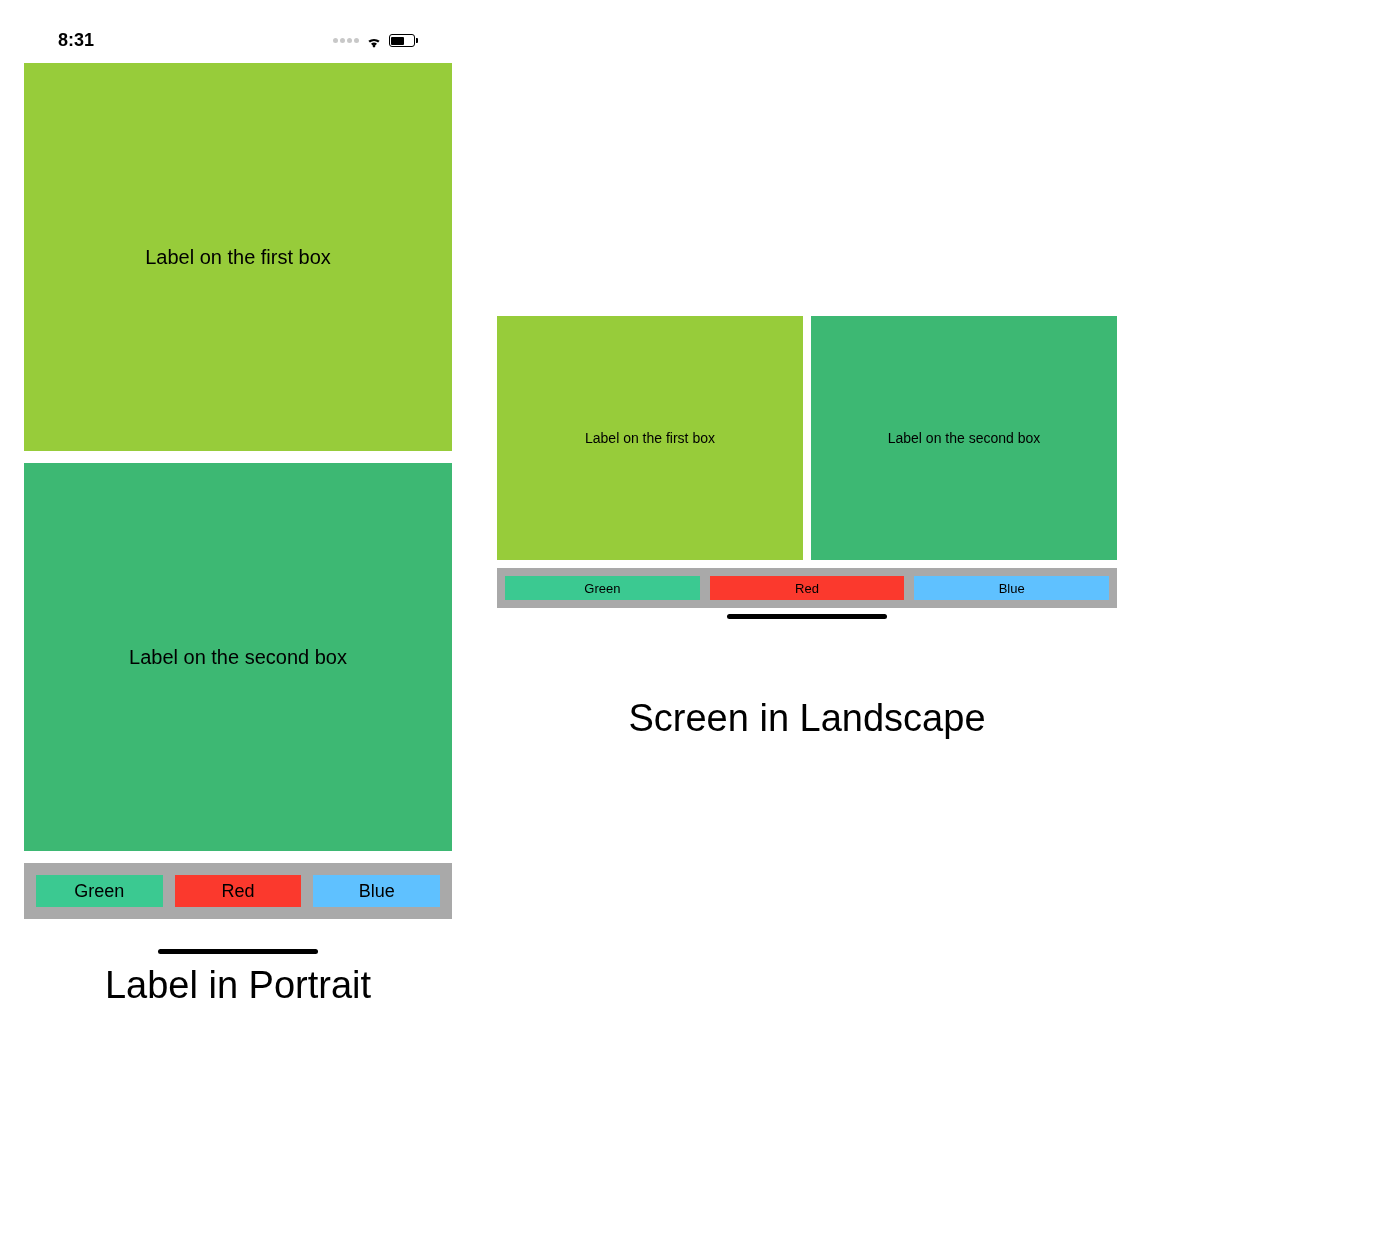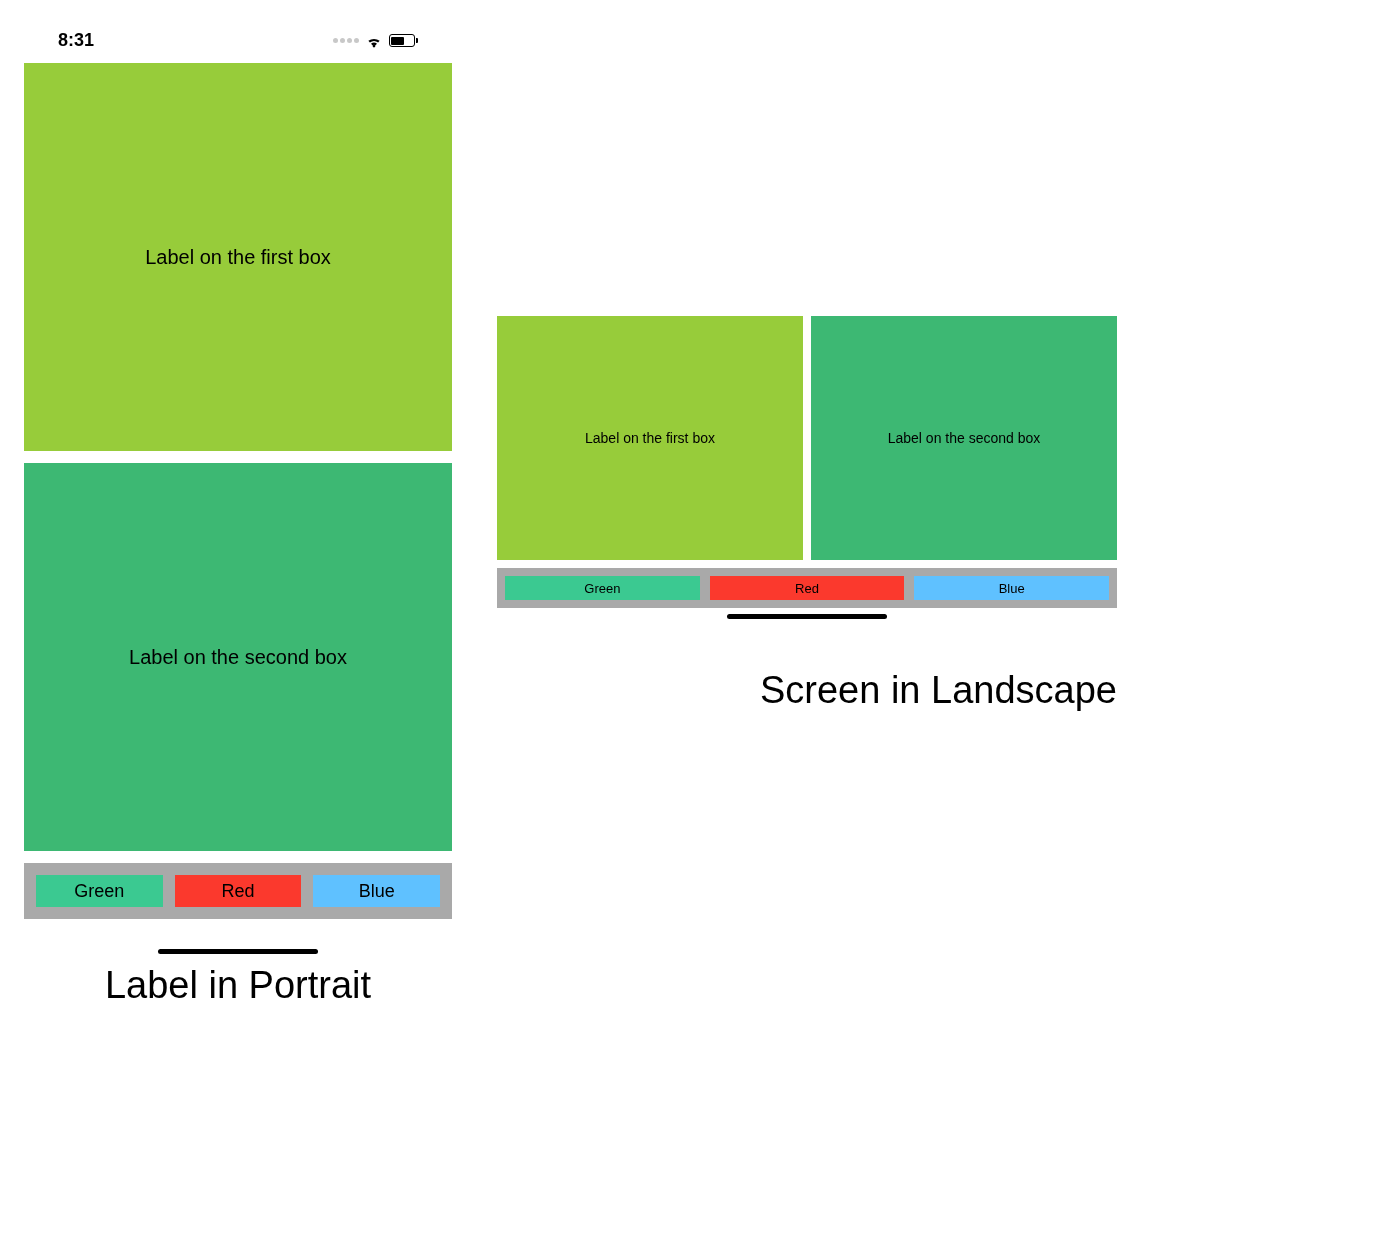--- a/index.html
+++ b/index.html
@@ -22,21 +22,21 @@
     .box { display:flex; align-items:center; justify-content:center; font-size:20px; }
     .box1-p { height:388px; }
     .box2-p { height:388px; }
 
     .button-bar { background:#a9a9a9; padding:12px; display:flex; gap:12px; }
     .btn { flex:1 1 0; display:flex; align-items:center; justify-content:center; font-size:18px; height:32px; cursor:pointer; }
 
     .home-indicator { width:160px; height:5px; background:#000; border-radius:3px; margin:30px auto 0; }
 
     .caption { text-align:center; font-size:38px; margin-top:10px; }
-    .caption-land { text-align:right; font-size:38px; margin-top:50px; }
+    .caption-land { text-align:center; font-size:38px; margin-top:78px; }
 
     
     .phone-landscape { position: absolute; left: 497px; top: 316px; width: 620px; }
     .lrow { display:flex; gap:8px; }
     .box-l { flex:1 1 0; height:244px; display:flex; align-items:center; justify-content:center; font-size:14px; }
     .button-bar-l { background:#a9a9a9; padding:8px; margin-top:8px; display:flex; gap:10px; }
     .btn-l { flex:1 1 0; display:flex; align-items:center; justify-content:center; font-size:13px; height:24px; cursor:pointer; }
     .home-indicator-l { width:160px; height:5px; background:#000; border-radius:3px; margin:6px auto 0; }
   </style>
 </head>

